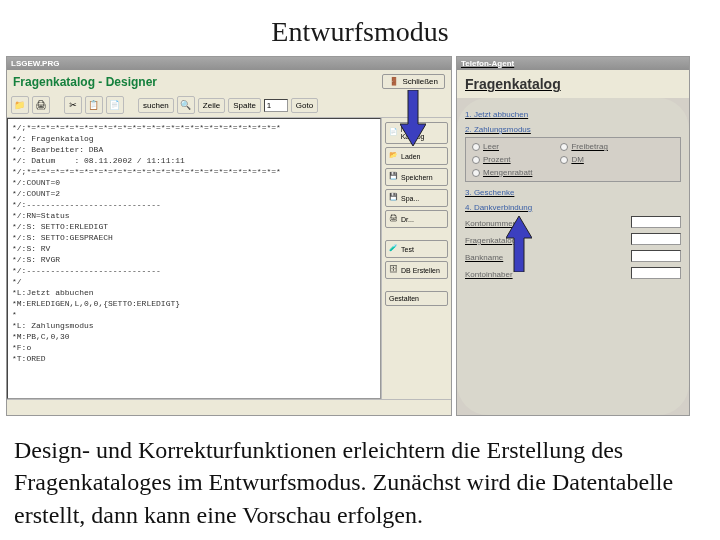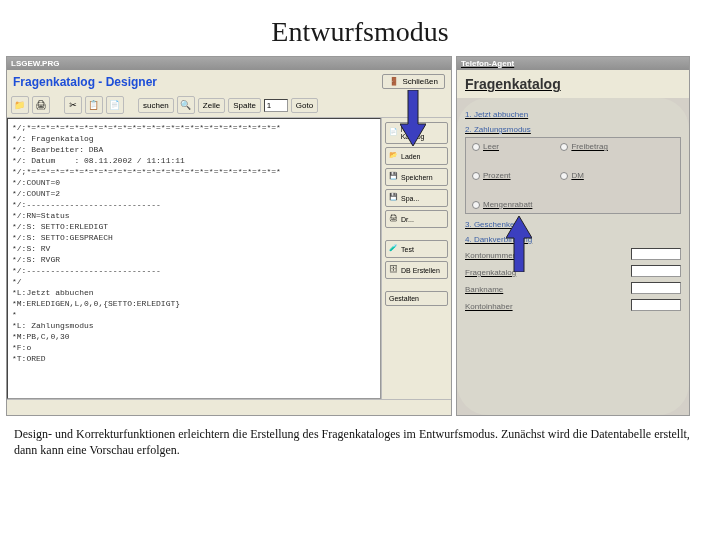--- a/index.html
+++ b/index.html
@@ -53,21 +53,21 @@
   .app-title {
     background: #ece9d8;
     padding: 4px 6px;
     display: flex;
     justify-content: space-between;
     align-items: center;
   }
   .app-title-text {
     font-weight: bold;
     font-size: 12px;
-    color: #1d4ed8;
+    color: #15803d;
   }
   .close-btn {
     font-size: 8px;
     padding: 2px 6px;
     background: #ece9d8;
     border: 1px solid #999;
     border-radius: 2px;
     display: flex;
     align-items: center;
     gap: 3px;
@@ -179,21 +179,21 @@
   .group-box {
     border: 1px solid #999;
     background: #d4d0c8;
     padding: 4px 6px;
     display: flex;
     gap: 28px;
   }
   .radio-col {
     display: flex;
     flex-direction: column;
-    gap: 20px;
+    gap: 4px;
     text-align: center;
   }
   .radio-row {
     display: flex;
     align-items: center;
     gap: 3px;
     font-size: 8px;
     color: #666;
   }
   .radio-dot {
@@ -224,23 +224,23 @@
   .arrow-down, .arrow-up {
     position: absolute;
     width: 26px;
     height: 56px;
     z-index: 10;
   }
   .arrow-down { top: 90px; left: 400px; }
   .arrow-up { top: 216px; left: 506px; }
   .arrow-down svg, .arrow-up svg { width: 100%; height: 100%; }
   .caption {
-    padding: 10px 14px 8px;
+    padding: 18px 14px 8px;
     font-family: "Times New Roman", serif;
-    font-size: 12px;
+    font-size: 24px;
     line-height: 1.35;
     color: #111;
   }
 </style>
 </head>
 <body>
 
 <div class="slide-title">Entwurfsmodus</div>
 
 <div class="content">

